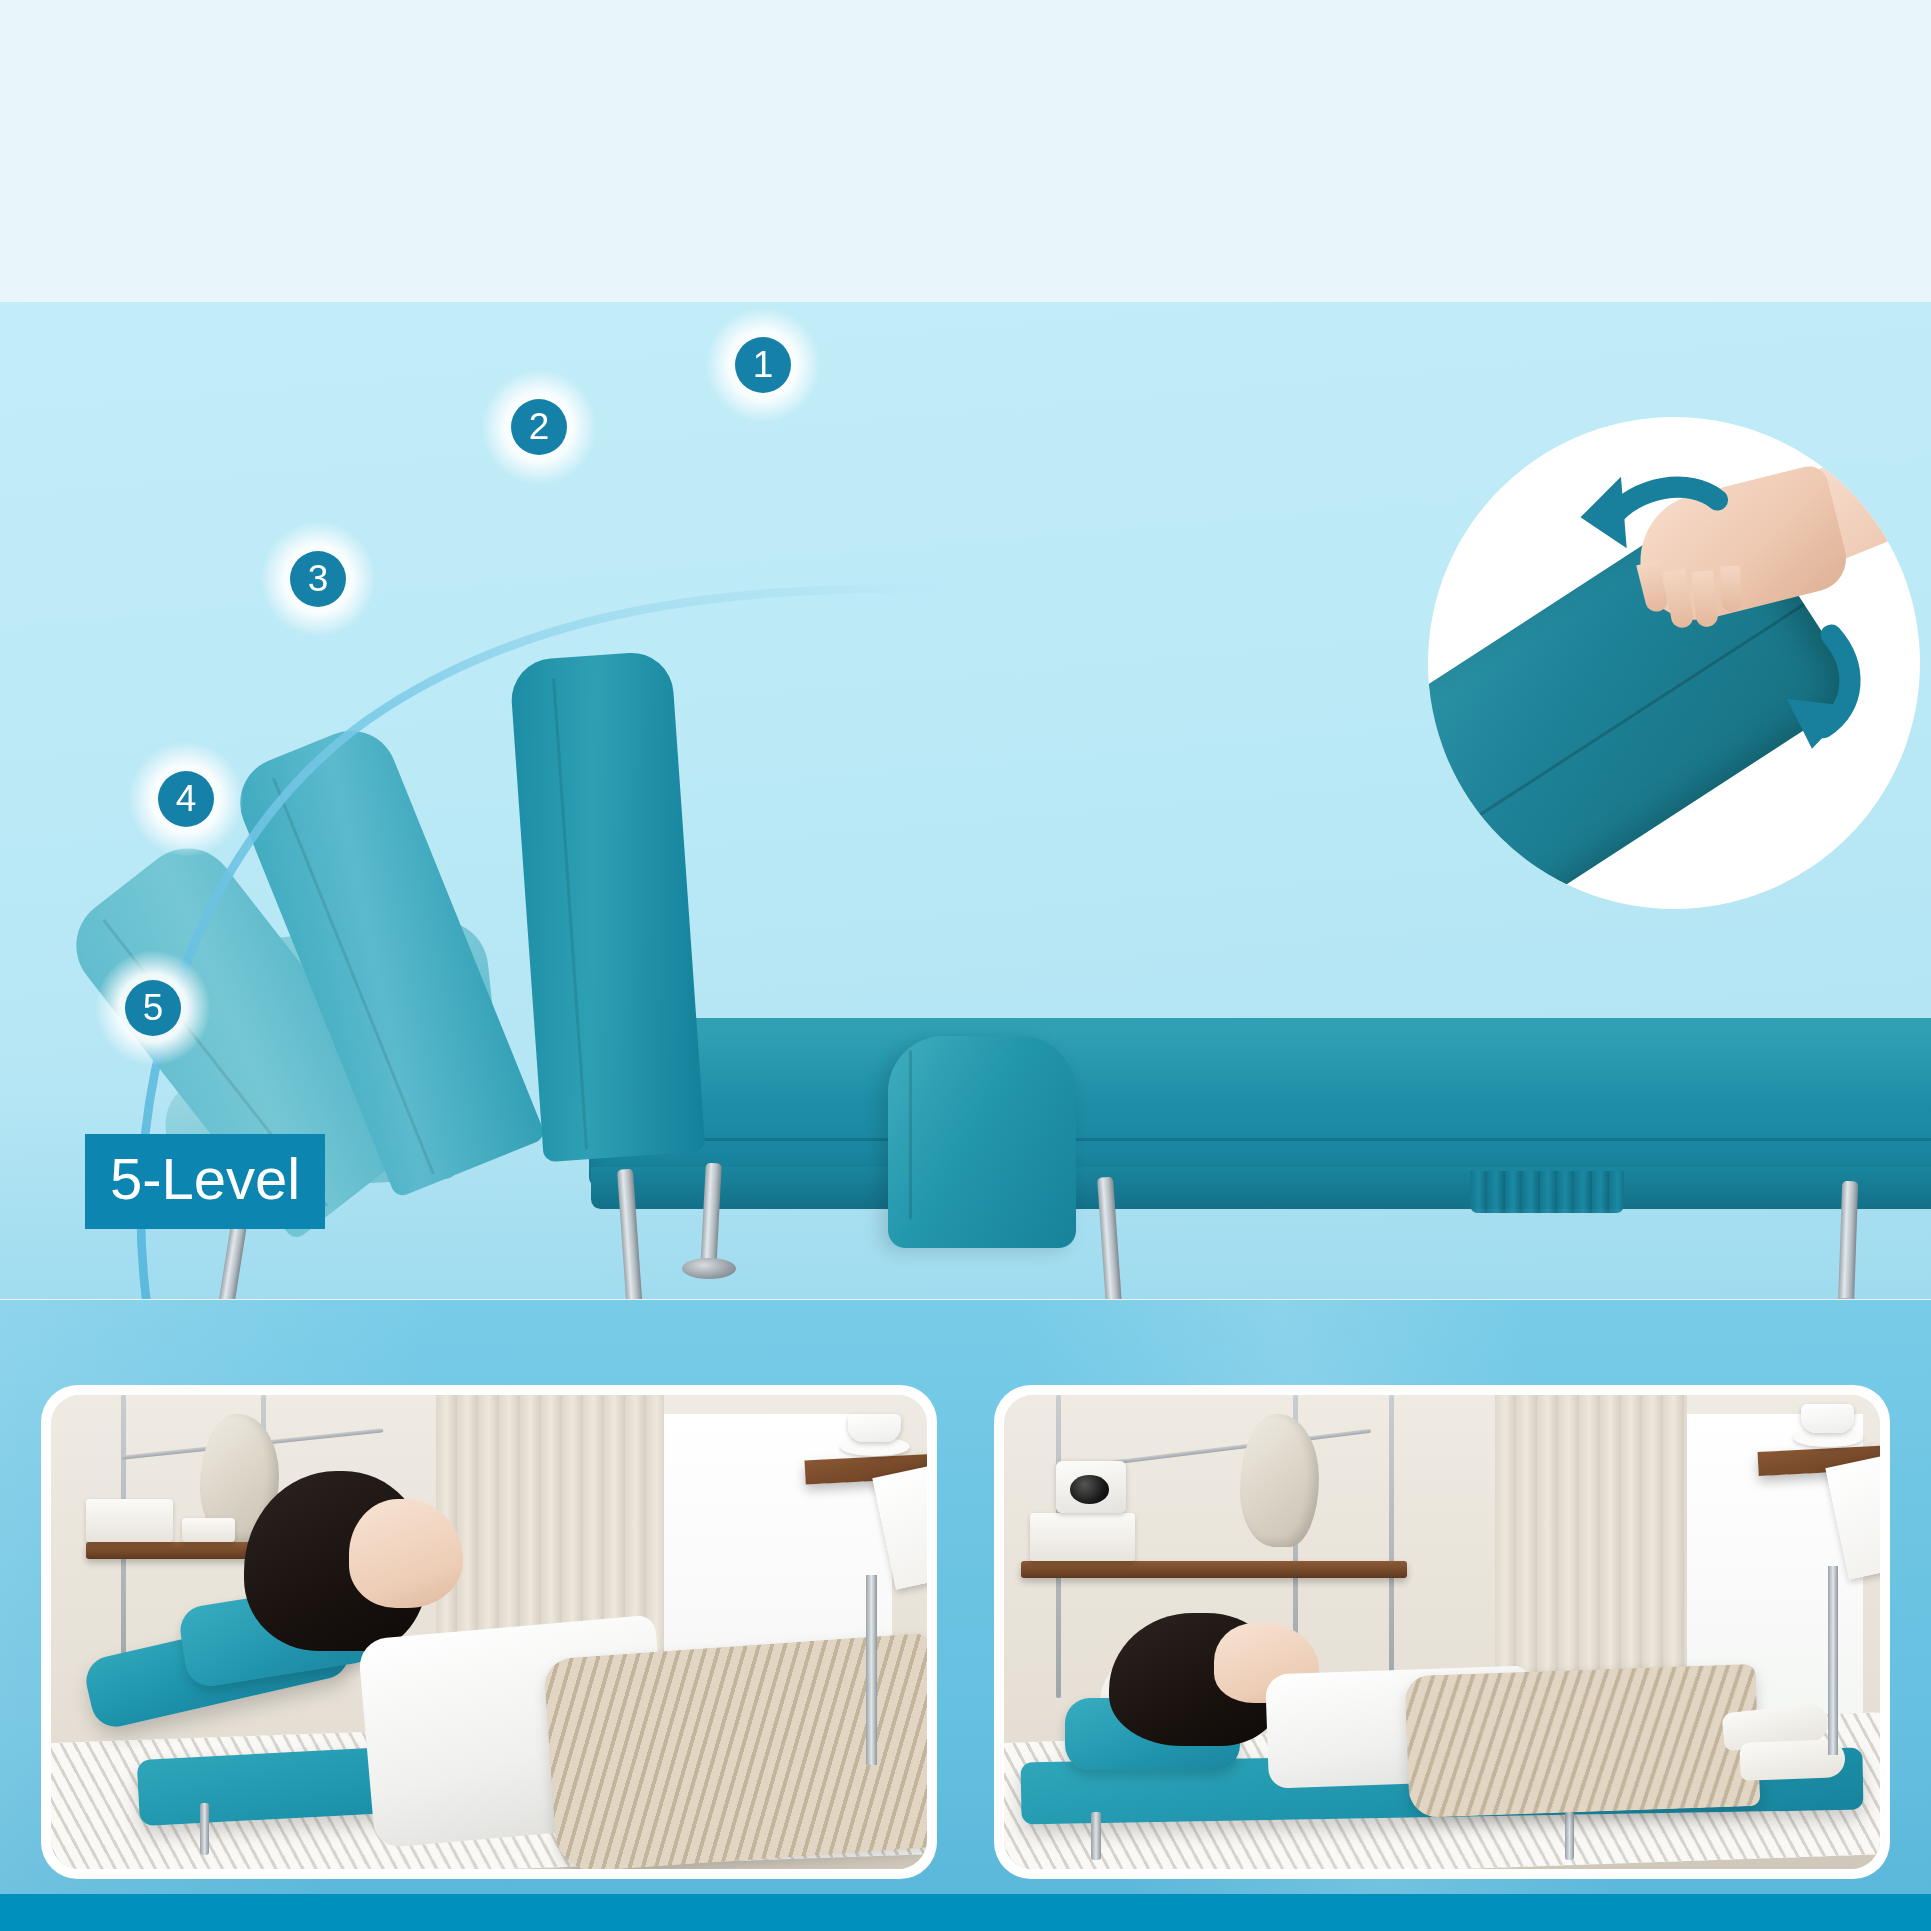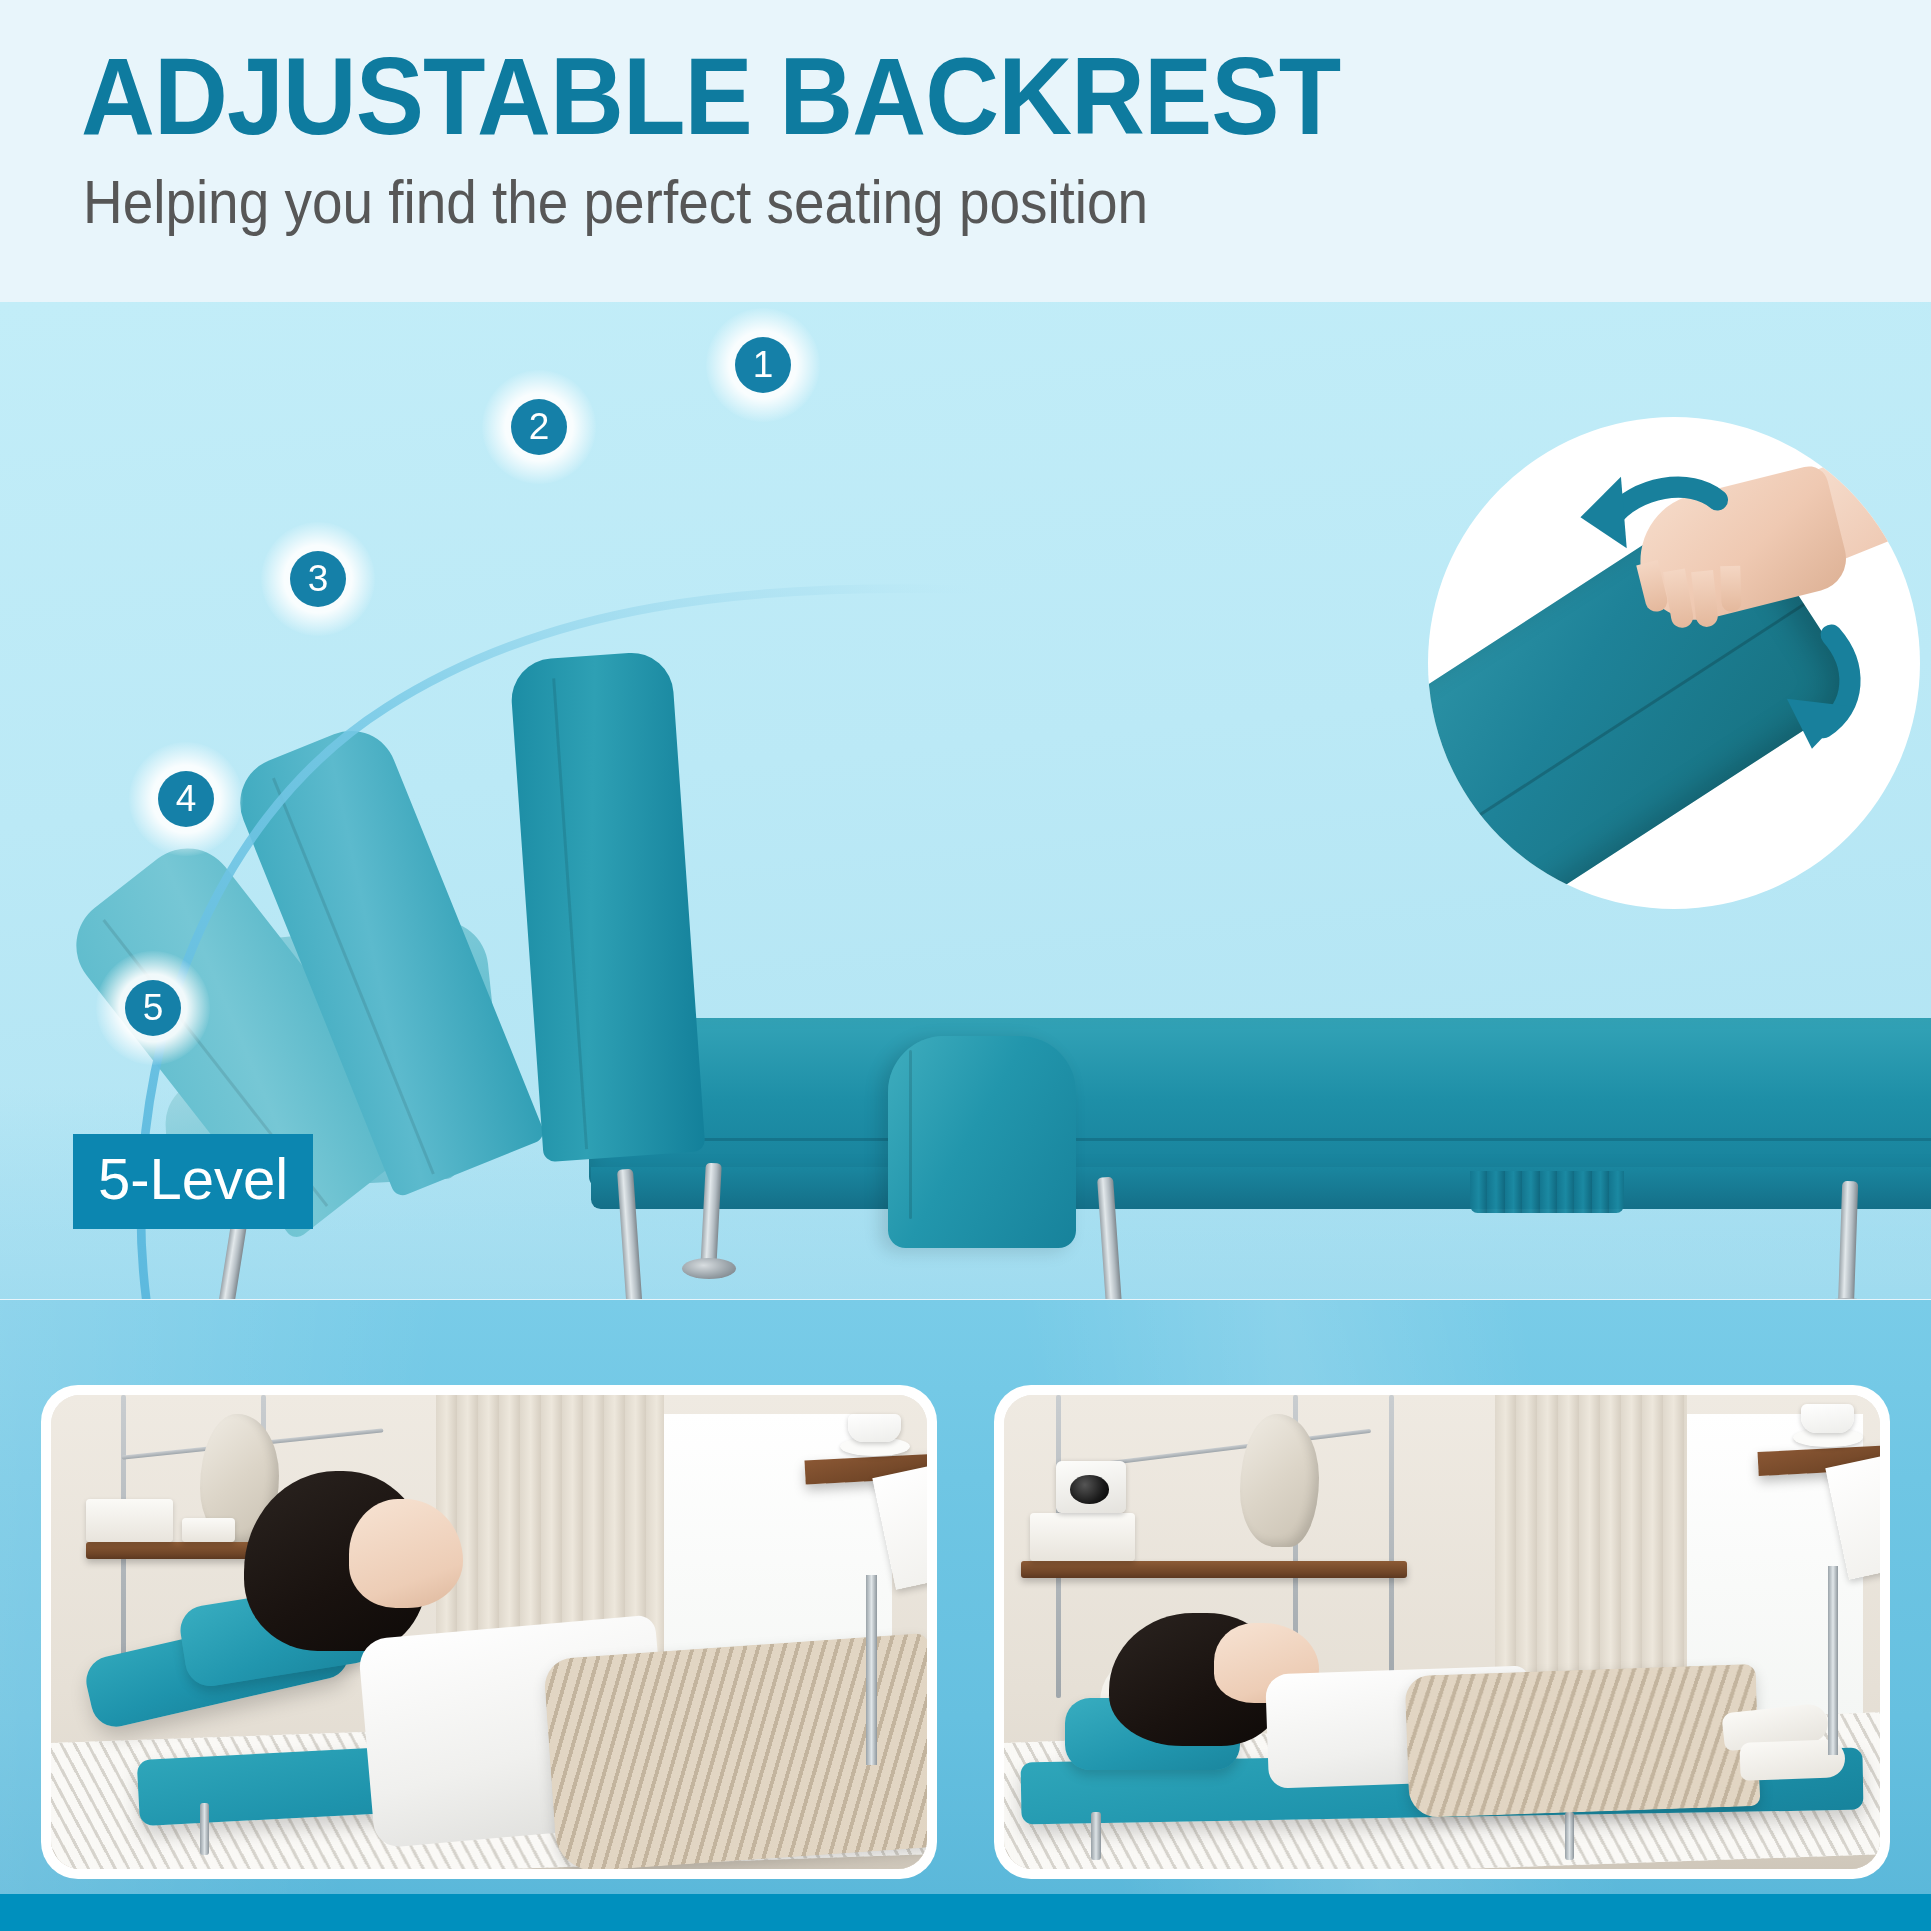--- a/index.html
+++ b/index.html
@@ -60,21 +60,21 @@
     z-index:6;
   }
   .badge-halo {
     position:absolute; width:114px; height:114px; border-radius:50%;
     background:radial-gradient(circle,rgba(255,255,255,.95) 0%,rgba(255,255,255,.9) 42%,rgba(255,255,255,0) 72%);
     z-index:5;
   }
 
   
   .level-tag {
-    position:absolute; left:73px; top:1134px;
+    position:absolute; left:85px; top:1134px;
     background:#0C86B0; color:#fff;
     font-size:58px; line-height:1.0;
     padding:16.4px 25px 21px 25px;
     z-index:9; white-space:nowrap;
   }
 
   
   .sofa { position:absolute; left:0; top:0; width:1931px; height:997px; }
 
   .fan { position:absolute; transform-origin:50% 100%; border-radius:46px 46px 9.7px 9.7px; }
@@ -310,24 +310,20 @@
     position:absolute;
     background:repeating-linear-gradient(90deg,#E4E0D7 0px,#F3F1EA 5.8px,#DAD5CA 11.6px);
     border-radius:2.9px;
   }
 </style>
 </head>
 <body>
 
 <div id="poster">
 
-  <div class="header-band">
-    <div class="title">ADJUSTABLE BACKREST</div>
-    <div class="subtitle">Helping you find the perfect seating position</div>
-  </div>
 
   <div class="hero">
 
     <div class="floor-shade"></div>
 
     <div class="sofa">
 
       <div class="fan" style="left:169px; top:772px; width:290px; height:112px; transform:rotate(-3deg);
                   background:linear-gradient(170deg,#9FD8E2 0%,#7FC9D8 55%,#6CBFD0 100%);
                   border-radius:44px 44px 13.5px 13.5px; opacity:.95;"></div>

